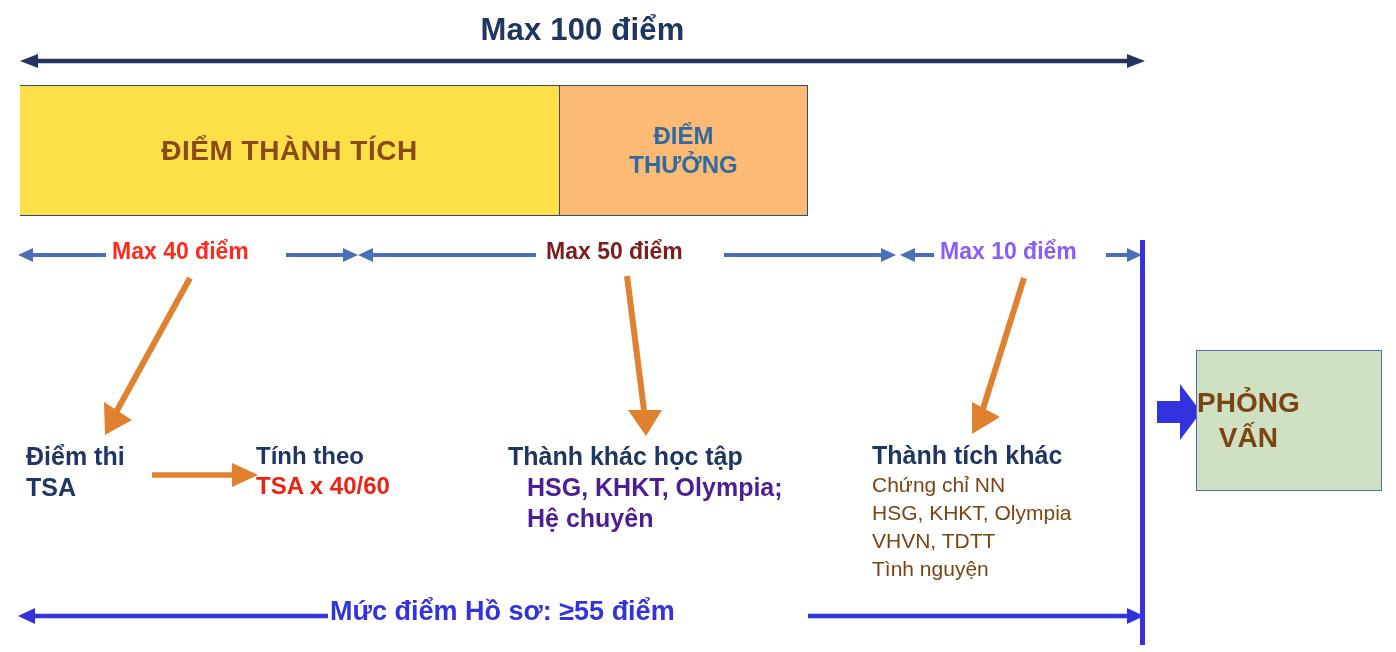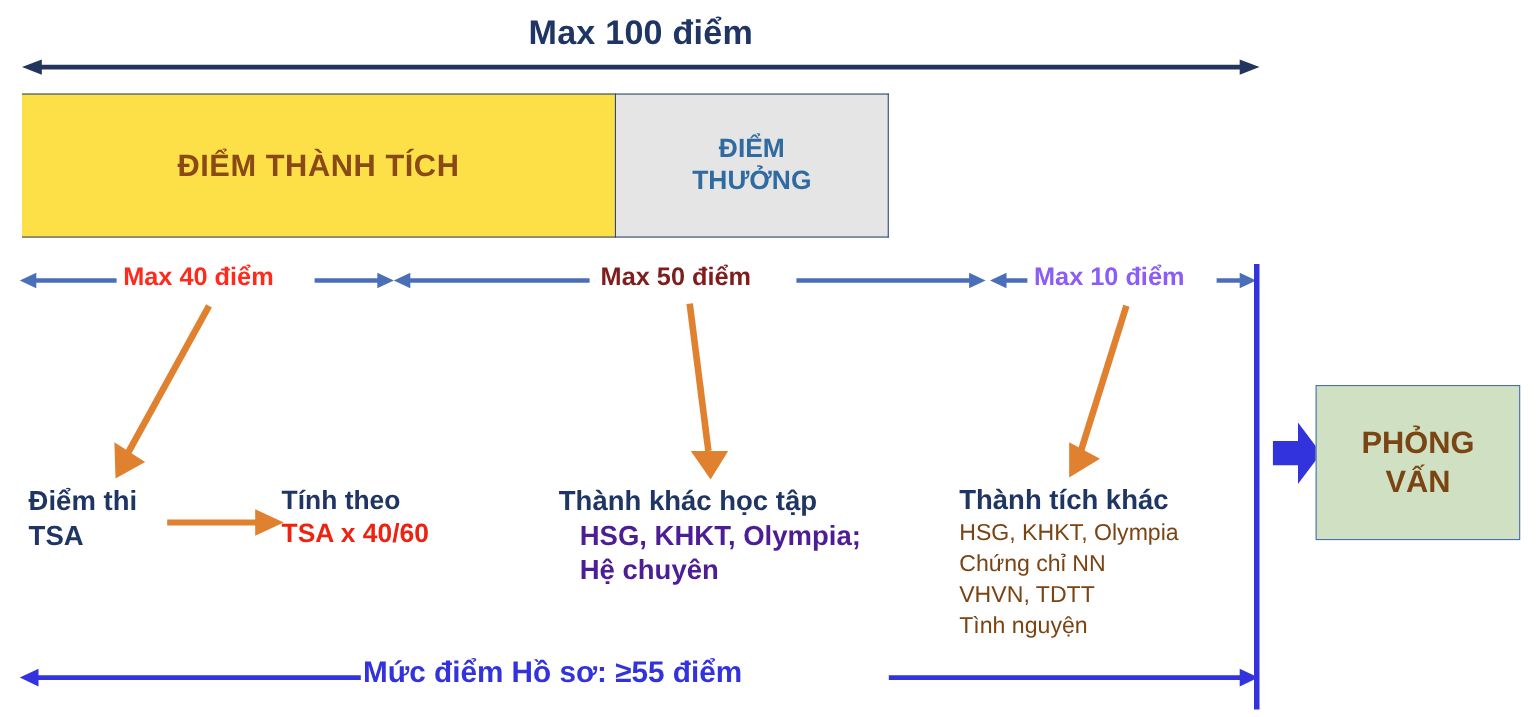--- a/index.html
+++ b/index.html
@@ -68,21 +68,21 @@
   #seg-thanhtich {
     width: 540px;
     background: #fde047;
     color: #8a4a18;
     font-size: 28px;
     letter-spacing: 0.5px;
     border-left: none;
   }
   #seg-thuong {
     width: 248px;
-    background: #e5e5e5;
+    background: #fdba74;
     color: #2f6ba0;
     font-size: 24px;
     border-left: none;
   }
 
   
   .measure-row { top: 244px; height: 22px; }
 
   .measure-label {
     position: absolute;
@@ -141,21 +141,21 @@
   #interview-box {
     left: 1196px;
     top: 350px;
     width: 186px;
     height: 141px;
     background: #cfe0c3;
     border: 1.5px solid #4a6fb8;
     box-sizing: border-box;
     display: flex;
     align-items: center;
-    justify-content: center;
+    justify-content: flex-start;
     text-align: center;
     color: #7a4413;
     font-size: 28px;
     font-weight: bold;
     line-height: 1.22;
   }
   #interview-arrow { left: 1157px; top: 384px; width: 44px; height: 56px; }
 
   
   .connector { pointer-events: none; }
@@ -247,22 +247,22 @@
   </div>
 
   <div class="abs tb" id="blk-hoctap">
     <div class="navy">Thành khác học tập</div>
     <div class="brown">HSG, KHKT, Olympia;</div>
     <div class="brown">Hệ chuyên</div>
   </div>
 
   <div class="abs tb" id="blk-khac">
     <div class="navy">Thành tích khác</div>
+    <div class="sub">Chứng chỉ NN</div>
     <div class="sub">HSG, KHKT, Olympia</div>
-    <div class="sub">Chứng chỉ NN</div>
     <div class="sub">VHVN, TDTT</div>
     <div class="sub">Tình nguyện</div>
   </div>
 
   <svg class="abs" id="bottom-measure" viewBox="0 0 1126 20">
     <line x1="14" y1="10" x2="310" y2="10" stroke="#3333dd" stroke-width="4.5"></line>
     <polygon points="0,10 17,2 17,18" fill="#3333dd"></polygon>
     <line x1="790" y1="10" x2="1112" y2="10" stroke="#3333dd" stroke-width="4.5"></line>
     <polygon points="1126,10 1109,2 1109,18" fill="#3333dd"></polygon>
   </svg>

